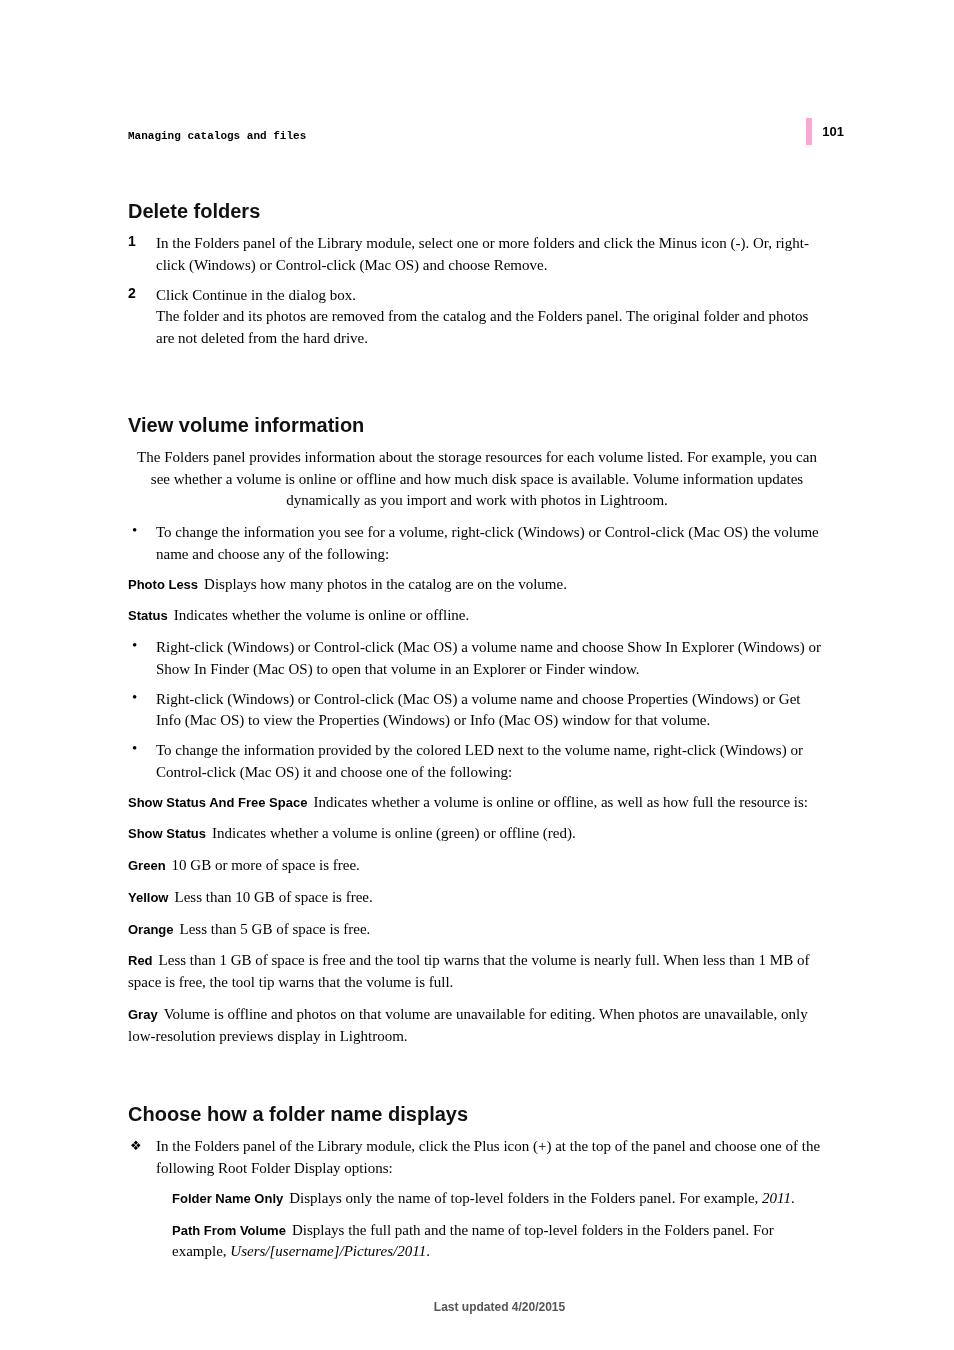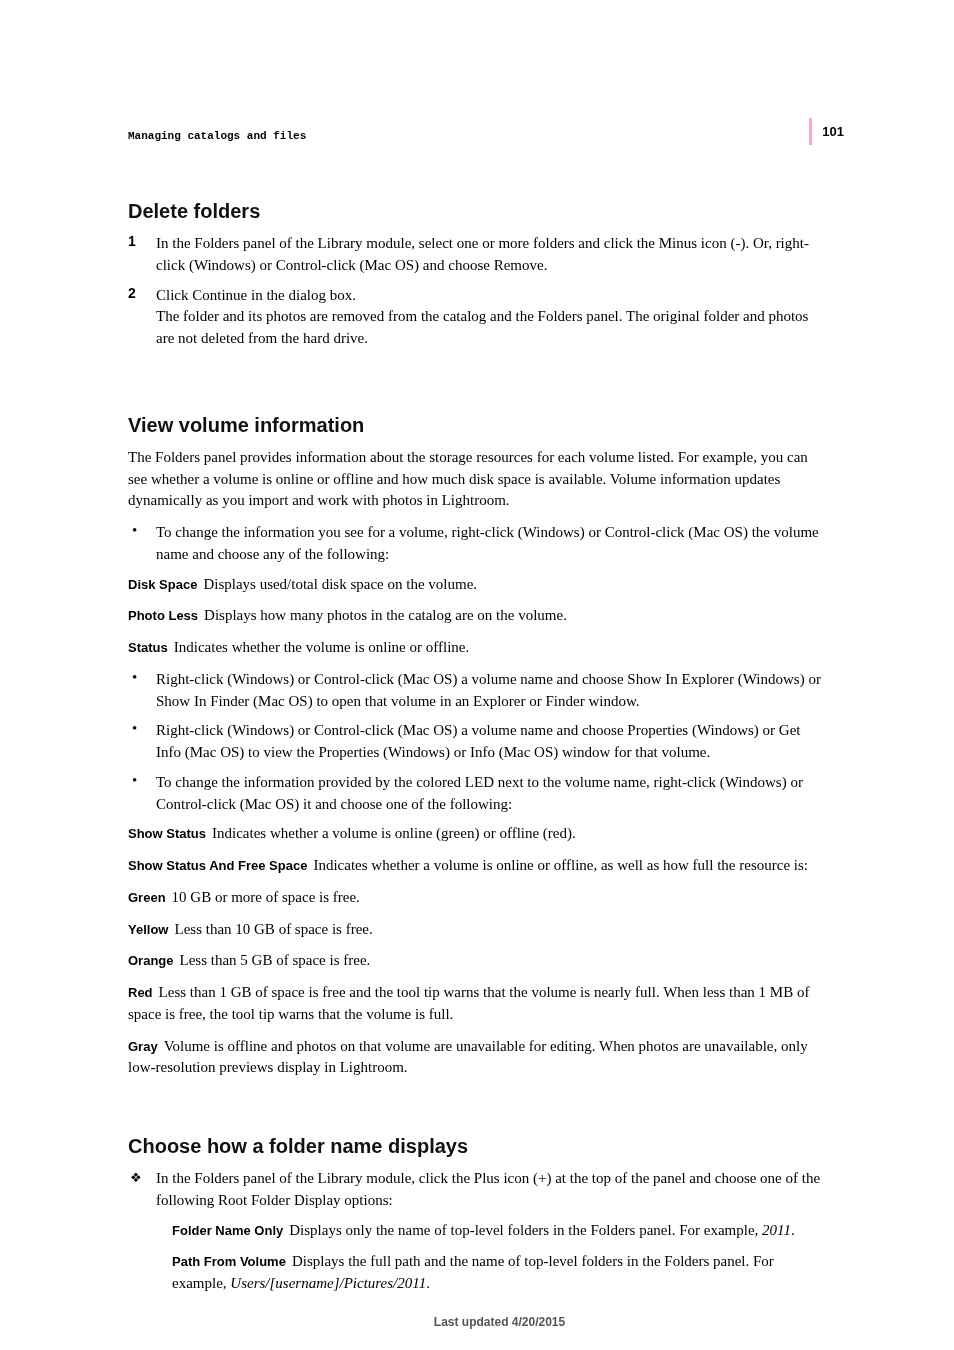--- a/index.html
+++ b/index.html
@@ -1,21 +1,21 @@
 <!DOCTYPE html>
 <html><head>
 <meta charset="utf-8">
 <style>
   * { box-sizing: border-box; margin: 0; padding: 0; }
   html, body { width: 954px; background: #fff; font-family: "Times New Roman", Times, serif; color: #000; }
   .page { position: relative; width: 954px; min-height: 1350px; padding: 130px 128px 60px 128px; }
-  .pagenum-box { position: absolute; top: 118px; right: 110px; border-left: 3px solid #f9a8d4; padding: 6px 0 6px 10px; font-family: "Helvetica Neue", Helvetica, Arial, sans-serif; font-size: 13px; font-weight: 700; }
+  .pagenum-box { position: absolute; top: 118px; right: 110px; border-left: 6px solid #f9a8d4; padding: 6px 0 6px 10px; font-family: "Helvetica Neue", Helvetica, Arial, sans-serif; font-size: 13px; font-weight: 700; }
   .section-title { font-family: Liberation Mono, monospace; font-weight: 700; font-size: 11px; color: #000; margin-bottom: 58px; }
   h2 { font-family: "Helvetica Neue", Helvetica, Arial, sans-serif; font-weight: 700; font-size: 20px; color: #111; margin-top: 30px; margin-bottom: 10px; }
-  p { font-size: 15px; line-height: 1.45; margin-bottom: 10px; }
+  p { font-size: 15px; line-height: 1.45; margin-bottom: 10px; text-align: center; }
   .ol-item { display: flex; margin-bottom: 8px; }
   .ol-marker { font-family: "Helvetica Neue", Helvetica, Arial, sans-serif; font-weight: 700; font-size: 14px; width: 28px; flex-shrink: 0; }
   .ol-body { flex: 1; font-size: 15px; line-height: 1.45; }
   .ol-sub { margin-top: 0; }
   .ul-item { display: flex; margin-bottom: 8px; }
   .ul-marker { width: 28px; flex-shrink: 0; font-size: 15px; text-align: left; padding-left: 4px; }
   .ul-body { flex: 1; font-size: 15px; line-height: 1.45; }
   .term-line { font-size: 15px; line-height: 1.45; margin-bottom: 10px; }
   .term { font-family: "Helvetica Neue", Helvetica, Arial, sans-serif; font-weight: 700; font-size: 13px; margin-right: 6px; }
   .diamond-item { display: flex; margin-bottom: 8px; }
@@ -55,47 +55,44 @@
 
   <h2>View volume information</h2>
   <p>The Folders panel provides information about the storage resources for each volume listed. For example, you can see whether a volume is online or offline and how much disk space is available. Volume information updates dynamically as you import and work with photos in Lightroom.</p>
 
   <div class="ul-item">
     <div class="ul-marker">•</div>
     <div class="ul-body">To change the information you see for a volume, right-click (Windows) or Control-click (Mac OS) the volume name and choose any of the following:</div>
   </div>
 
   <div class="term-line">
-    <span class="term">Disk Space</span><span>Displays used/total disk space on the volume.</span>
-  </div>
-  <div class="term-line">
     <span class="term">Photo Less</span><span>Displays how many photos in the catalog are on the volume.</span>
   </div>
   <div class="term-line">
     <span class="term">Status</span><span>Indicates whether the volume is online or offline.</span>
   </div>
 
   <div class="ul-item">
     <div class="ul-marker">•</div>
     <div class="ul-body">Right-click (Windows) or Control-click (Mac OS) a volume name and choose Show In Explorer (Windows) or Show In Finder (Mac OS) to open that volume in an Explorer or Finder window.</div>
   </div>
   <div class="ul-item">
     <div class="ul-marker">•</div>
     <div class="ul-body">Right-click (Windows) or Control-click (Mac OS) a volume name and choose Properties (Windows) or Get Info (Mac OS) to view the Properties (Windows) or Info (Mac OS) window for that volume.</div>
   </div>
   <div class="ul-item">
     <div class="ul-marker">•</div>
     <div class="ul-body">To change the information provided by the colored LED next to the volume name, right-click (Windows) or Control-click (Mac OS) it and choose one of the following:</div>
   </div>
 
   <div class="term-line">
-    <span class="term">Show Status</span><span>Indicates whether a volume is online (green) or offline (red).</span>
+    <span class="term">Show Status And Free Space</span><span>Indicates whether a volume is online or offline, as well as how full the resource is:</span>
   </div>
   <div class="term-line">
-    <span class="term">Show Status And Free Space</span><span>Indicates whether a volume is online or offline, as well as how full the resource is:</span>
+    <span class="term">Show Status</span><span>Indicates whether a volume is online (green) or offline (red).</span>
   </div>
   <div class="term-line">
     <span class="term">Green</span><span>10 GB or more of space is free.</span>
   </div>
   <div class="term-line">
     <span class="term">Yellow</span><span>Less than 10 GB of space is free.</span>
   </div>
   <div class="term-line">
     <span class="term">Orange</span><span>Less than 5 GB of space is free.</span>
   </div>

